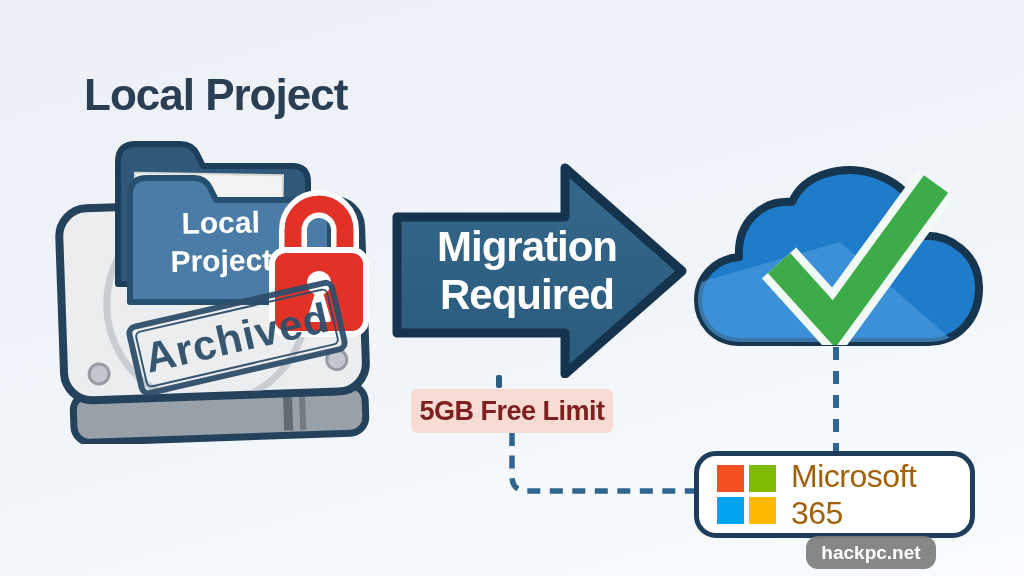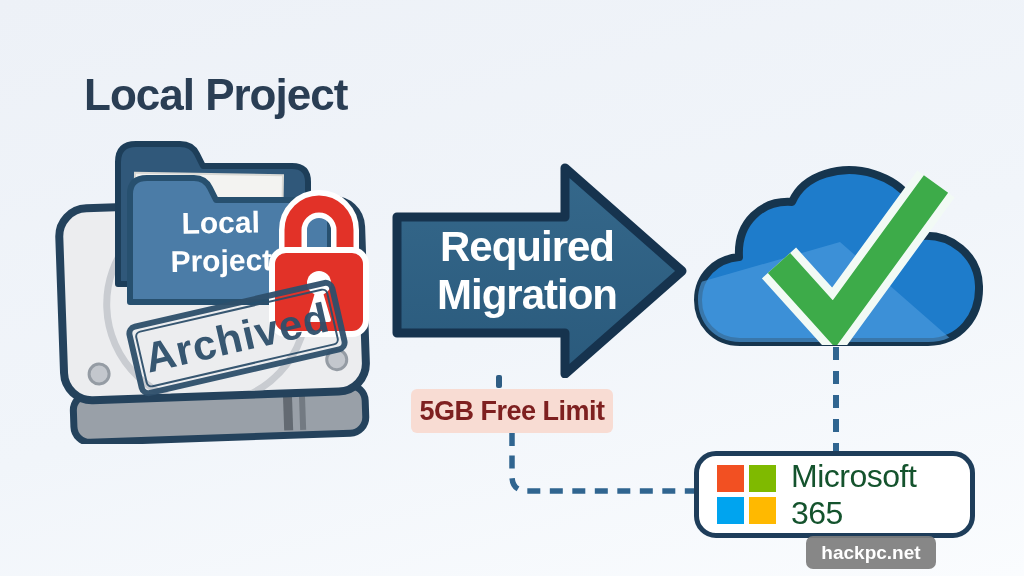--- a/index.html
+++ b/index.html
@@ -53,26 +53,26 @@
 
   
   .ms-box {
     left:694px; top:451px; width:281px; height:87px;
     background:#ffffff; border:5px solid #1e3d5a; border-radius:22px;
     display:flex; align-items:center; padding-left:18px; gap:15px;
   }
   .ms-logo { display:grid; grid-template-columns:27px 27px; grid-template-rows:27px 27px; gap:5px; }
   .sq-r { background:#f25022; } .sq-g { background:#7fba00; }
   .sq-b { background:#00a4ef; } .sq-y { background:#ffb900; }
-  .ms-text { font-size:32px; color:#14532d; letter-spacing:-0.5px; }
+  .ms-text { font-size:32px; color:#a16207; letter-spacing:-0.5px; }
 
   
   .watermark {
     left:806px; top:536px; width:130px; height:33px;
-    background:rgba(125,125,125,0.92); border-radius:7px;
+    background:rgba(125,125,125,0.92); border-radius:12px;
     display:flex; align-items:center; justify-content:center;
     color:#ffffff; font-weight:700; font-size:19px;
   }
 </style>
 </head>
 <body>
 
 <div class="canvas">
 
   <svg class="abs" style="left:0;top:0" width="1024" height="576">
@@ -127,22 +127,22 @@
   <svg class="abs" style="left:388px;top:160px" width="300" height="218" viewBox="0 0 300 218">
     <defs>
       <linearGradient id="arrGrad" x1="0" y1="0" x2="0" y2="1">
         <stop offset="0" stop-color="#35688b"></stop>
           <stop offset="1" stop-color="#2a5a7c"></stop>
       </linearGradient>
     </defs>
     <polygon points="9,57 177,57 177,8 294,111 177,214 177,173 9,173" fill="url(#arrGrad)" stroke="#16334e" stroke-width="9" stroke-linejoin="round"></polygon>
   </svg>
   <div class="abs arrow-label">
+    <div>Migration</div>
     <div>Required</div>
-    <div>Migration</div>
   </div>
 
   <div class="abs badge">
     <span class="badge-text">5GB Free Limit</span>
   </div>
 
 
   <svg class="abs" style="left:690px;top:156px" width="300" height="200" viewBox="0 0 300 200">
     <defs>
       <clipPath id="cloudClip">

